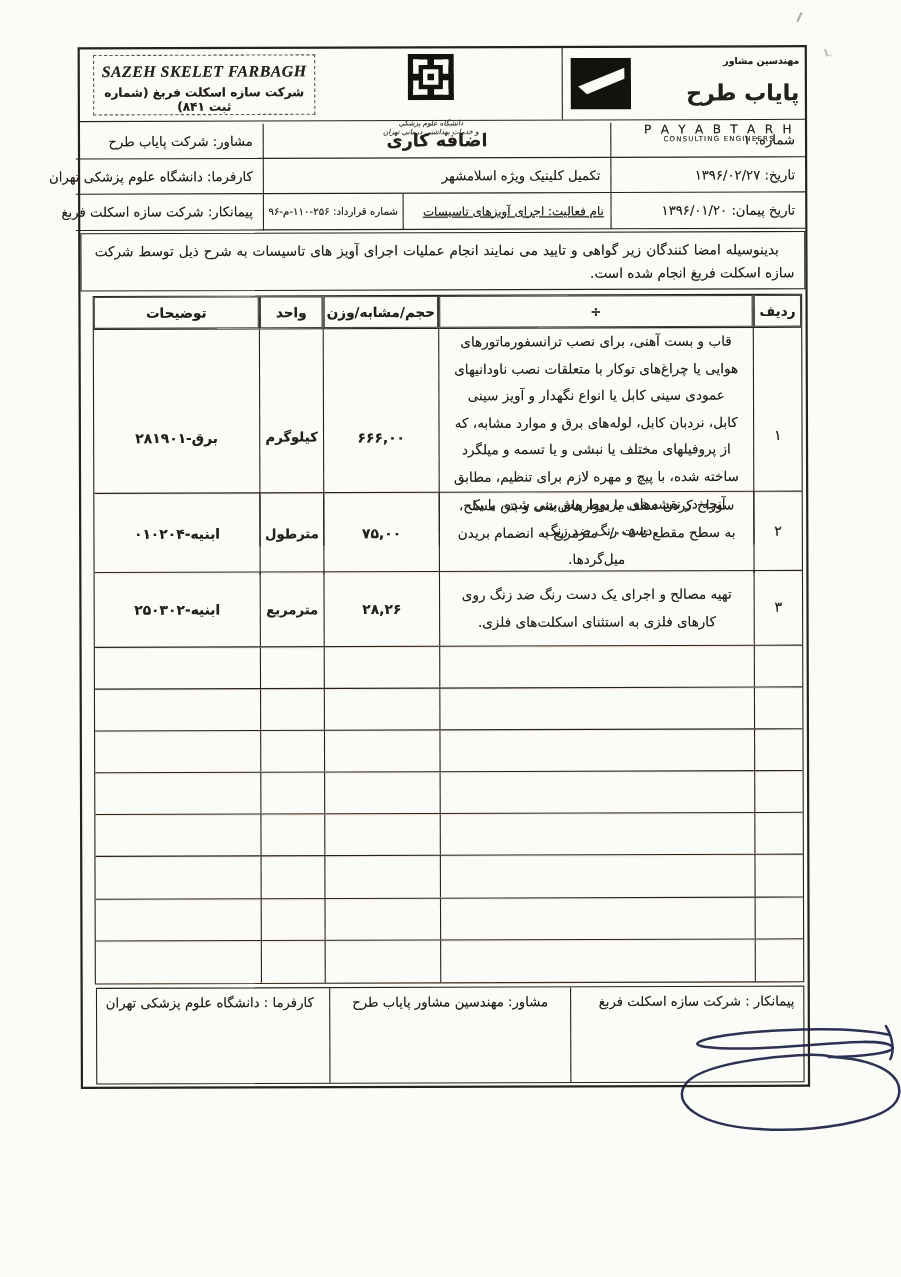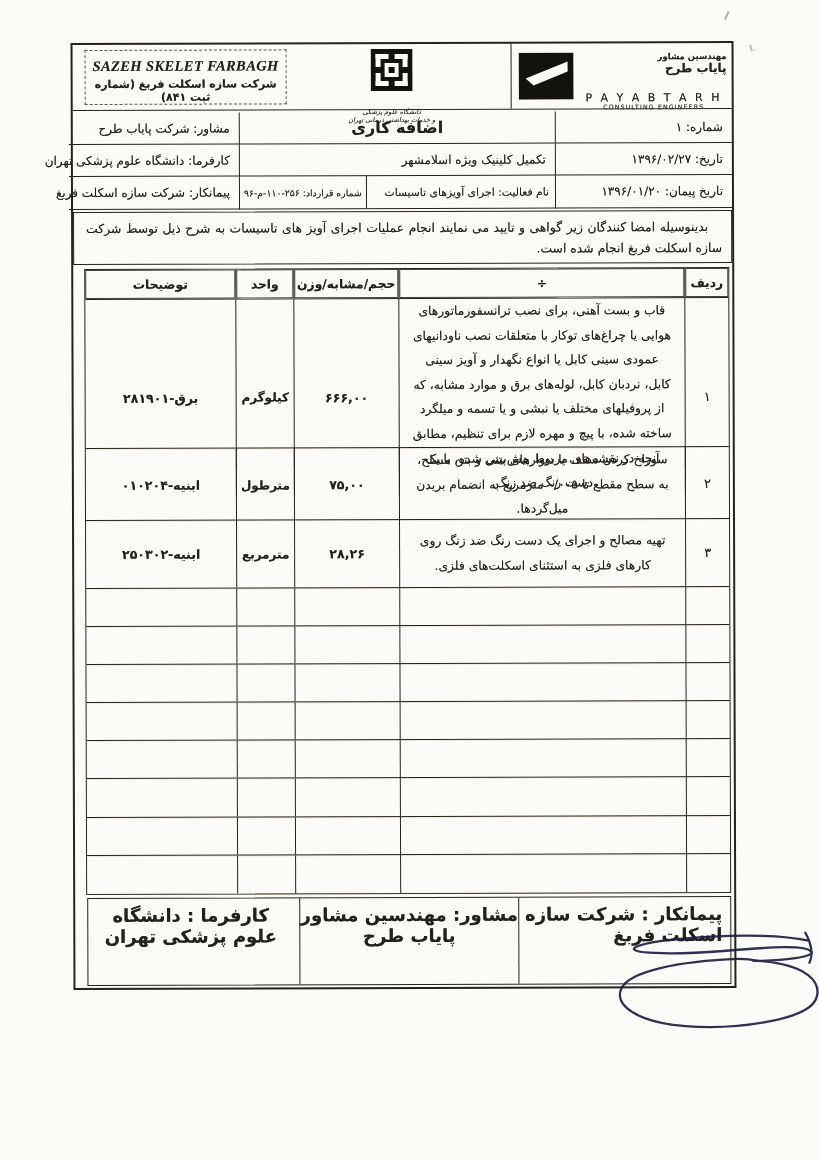--- a/index.html
+++ b/index.html
@@ -21,34 +21,34 @@
   .hdr-div{position:absolute;left:438px;top:0;bottom:0;border-left:1.7px solid #26231d;}
   .logo-sazeh{position:absolute;left:12px;top:5px;width:202px;height:55px;border:1.4px dashed #5d5a52;text-align:center;direction:ltr;}
   .sazeh-en{font-family:Liberation Serif, serif;font-weight:bold;font-style:italic;font-size:14.5px;margin-top:7px;letter-spacing:.4px;}
   .sazeh-fa{font-size:11px;font-weight:bold;margin-top:3px;direction:rtl;}
   .logo-uni{position:absolute;left:298px;top:5px;width:42px;height:42px;}
   .uni-text{position:absolute;left:252px;top:64px;width:134px;text-align:center;font-size:6.5px;line-height:8px;color:#3a362d;font-style:italic;}
   .logo-pt{position:absolute;left:446px;top:9px;display:flex;direction:ltr;gap:7px;}
   .pt-square{width:55px;height:47px;flex:0 0 auto;}
   .pt-text{width:146px;text-align:right;direction:rtl;line-height:1;}
   .pt-tagline{font-size:8.5px;font-weight:bold;}
-  .pt-namefa{font-size:12px;font-weight:bold;margin-top:1px;}
+  .pt-namefa{font-size:20px;font-weight:bold;margin-top:13px;}
   .pt-nameen{direction:ltr;font-size:11px;font-weight:normal;letter-spacing:2.5px;margin-top:18px;text-align:center;}
   .pt-sub{direction:ltr;font-size:6.3px;letter-spacing:1.1px;color:#35322b;text-align:center;margin-top:1px;}
 
   
   .info{position:absolute;top:68px;left:0;width:100%;display:grid;
         grid-template-columns:177px 316px 170px;grid-template-rows:32px 32px 33px;}
   .icell{border-left:1.5px solid #26231d;border-bottom:1.5px solid #26231d;
          display:flex;align-items:center;font-size:12px;padding:0 9px;white-space:nowrap;}
   .icell.left{border-left:none;}
   .icell.r3{border-bottom:1.7px solid #26231d;}
   .icell.title-cell{justify-content:center;font-size:16px;font-weight:bold;padding:0;}
   .icell.split{padding:0;}
-  .sub-activity{width:206px;height:100%;border-left:1.4px solid #26231d;display:flex;align-items:center;padding:0 6px;font-size:10.8px;white-space:nowrap;}
+  .sub-activity{width:206px;height:100%;border-left:1.4px solid #26231d;display:flex;align-items:center;padding:0 6px;font-size:10.8px;white-space:nowrap;text-decoration:underline;}
   .sub-contract{flex:1;height:100%;display:flex;align-items:center;padding:0 4px;font-size:9.3px;white-space:nowrap;}
 
   
   .stmt{position:absolute;top:167px;left:0;width:100%;height:53px;border:1.7px solid #26231d;
         font-size:12.4px;line-height:21px;padding:5px 9px 0 12px;text-align:justify;text-indent:14px;}
 
   
   .table{position:absolute;top:224px;left:11px;width:645px;border:1.7px solid #26231d;background:transparent;}
   .trow,.thead{display:grid;grid-template-columns:44px 286px 105px 58px 1fr;}
   .thead{height:30px;border-bottom:1.8px solid #26231d;}
@@ -59,21 +59,21 @@
   .trow:last-child{border-bottom:none;}
   .trow.r1{height:149px;}.trow.r2{height:72px;}.trow.r3{height:68px;}
   .trow.empty{height:38.1px;}
   .tc.desc{padding:0 11px;font-size:12.3px;line-height:24.6px;}
   .tc.qty,.tc.note{font-weight:bold;font-size:12.6px;}
   .tc.unit{font-weight:bold;font-size:12px;}
   .tc.rno{font-size:13px;}
 
   
   .footer{position:absolute;top:853px;left:12px;width:644px;height:88px;border:1.9px solid #26231d;display:flex;}
-  .fc{border-left:1.5px solid #26231d;font-size:18px;padding-top:6px;font-weight:bold;}
+  .fc{border-left:1.5px solid #26231d;font-size:12px;padding-top:6px;}
   .fc:last-child{border-left:none;}
   .fc1{width:212px;padding-right:8px;}
   .fc2{width:219px;text-align:center;}
   .fc3{flex:1;text-align:center;padding-right:6px;}
 
   .sig{position:absolute;left:498px;top:860px;width:250px;height:130px;z-index:4;pointer-events:none;}
 </style>
 </head>
 <body>
 

